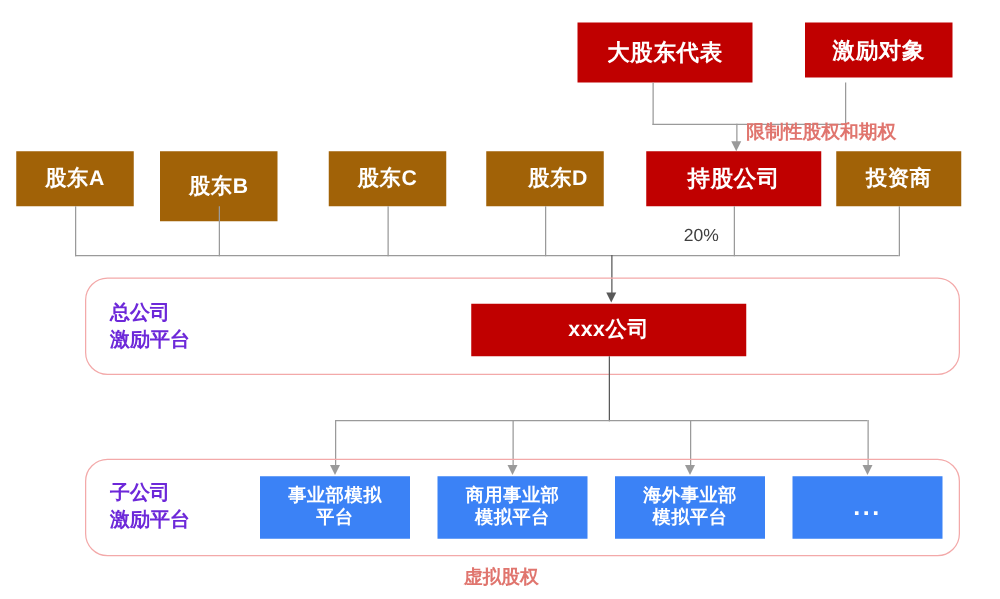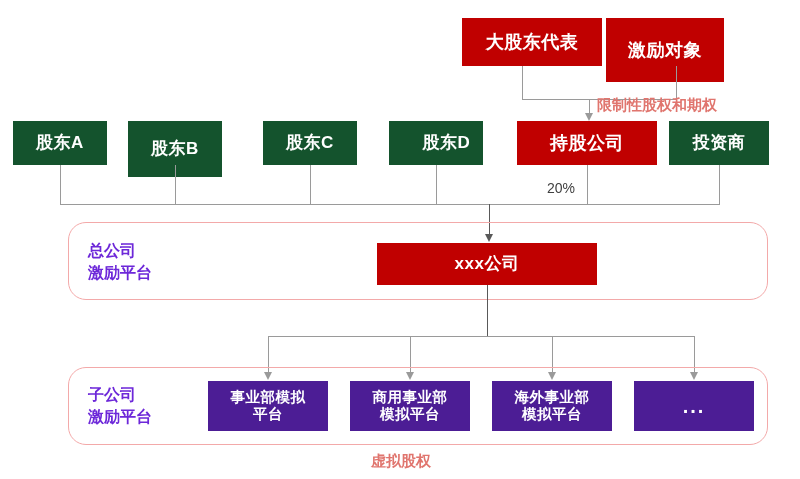--- a/index.html
+++ b/index.html
@@ -26,29 +26,29 @@
     align-items: center;
     justify-content: center;
     text-align: center;
     color: #ffffff;
     font-weight: bold;
     line-height: 1.15;
     box-sizing: border-box;
     letter-spacing: 0.5px;
   }
   .node.blue {
-    background: #14532d;
+    background: #a16207;
     font-size: 17px;
   }
   .node.red {
     background: #C00000;
     font-size: 18px;
   }
   .node.orange {
-    background: #4c1d95;
+    background: #3b82f6;
     font-size: 14.5px;
     font-weight: bold;
   }
   .node.dots {
     font-size: 20px;
     letter-spacing: 2px;
   }
 
   
   .group-box {
@@ -103,21 +103,21 @@
     font-weight: normal;
   }
 </style>
 </head>
 <body>
 
 <div id="canvas">
 
   <div class="node red" style="left:462px; top:18px; width:140px; height:48px;">大股东代表</div>
 
-  <div class="node red" style="left:606px; top:18px; width:118px; height:64px;">激励对象</div>
+  <div class="node red" style="left:644px; top:18px; width:118px; height:44px;">激励对象</div>
 
   <div class="ln v" style="left:522px; top:66px; height:34px;"></div>
   <div class="ln v" style="left:676px; top:66px; height:34px;"></div>
   <div class="ln h" style="left:522px; top:99px; width:155px;"></div>
   <div class="ln v" style="left:589px; top:99px; height:17px;"></div>
   <div class="arrow-down" style="left:585px; top:113px;"></div>
 
   <div class="annot red-text" style="left:597px; top:96px;">限制性股权和期权</div>
 
   <div class="node blue" style="left:13px; top:121px; width:94px; height:44px;">股东A</div>

